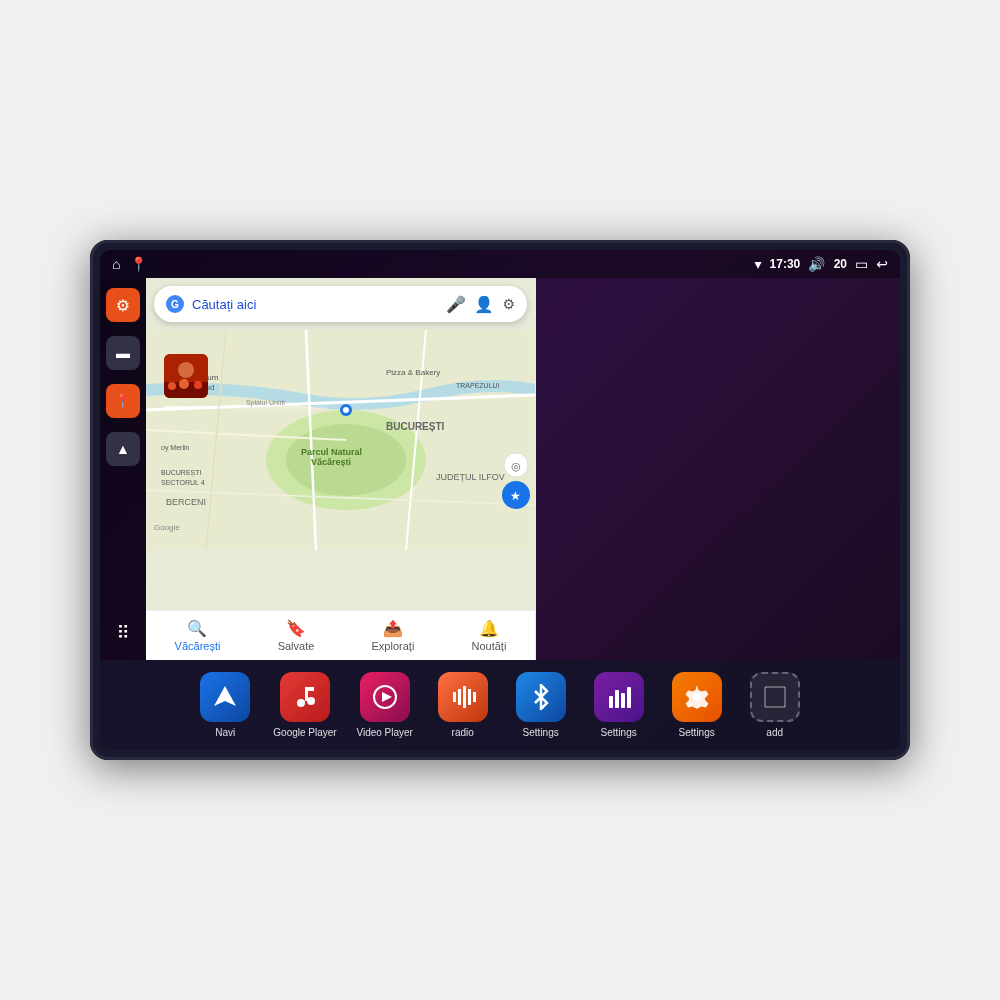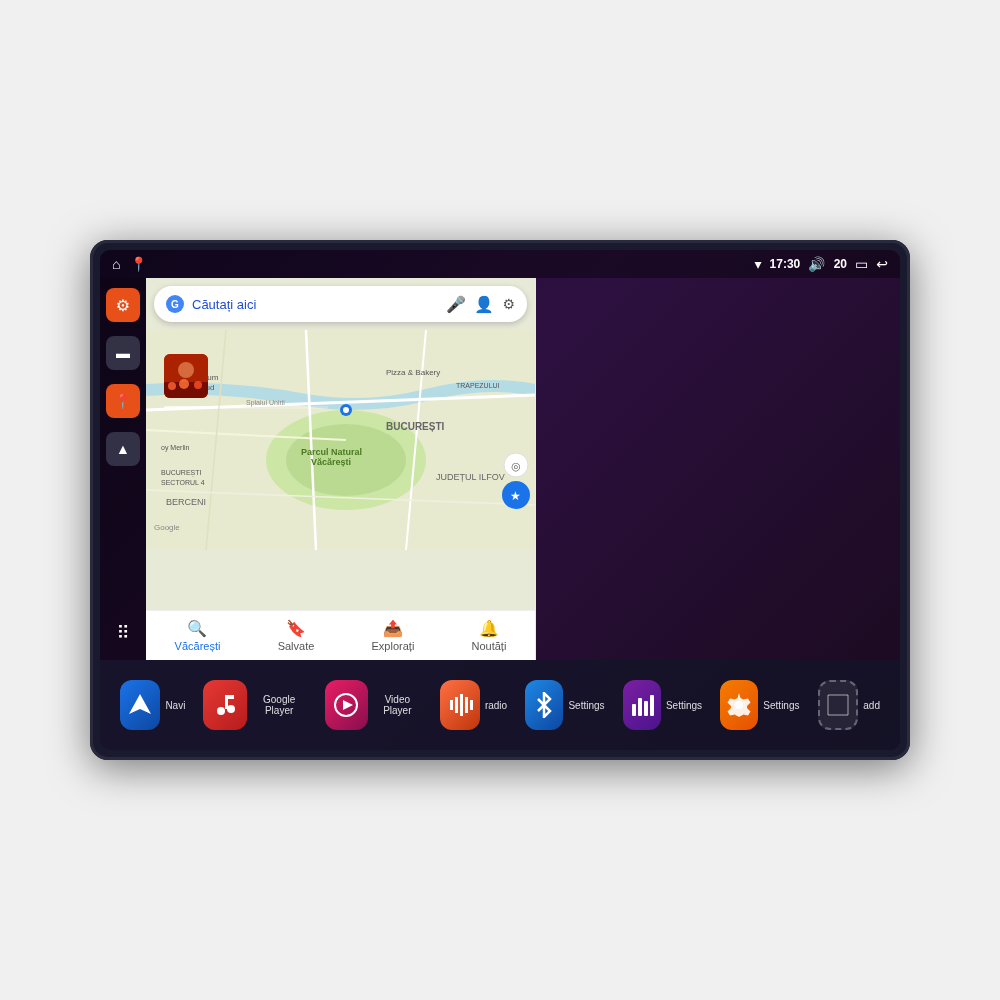--- a/index.html
+++ b/index.html
@@ -282,21 +282,21 @@
       background: rgba(20,20,40,0.85);
       display: flex;
       align-items: center;
       justify-content: center;
       gap: 18px;
       padding: 0 20px;
       flex-shrink: 0;
     }
     .app-icon {
       display: flex;
-      flex-direction: row;
+      flex-direction: column;
       align-items: center;
       gap: 5px;
       cursor: pointer;
       min-width: 60px;
     }
     .app-icon-img {
       width: 50px;
       height: 50px;
       border-radius: 12px;
       display: flex;

